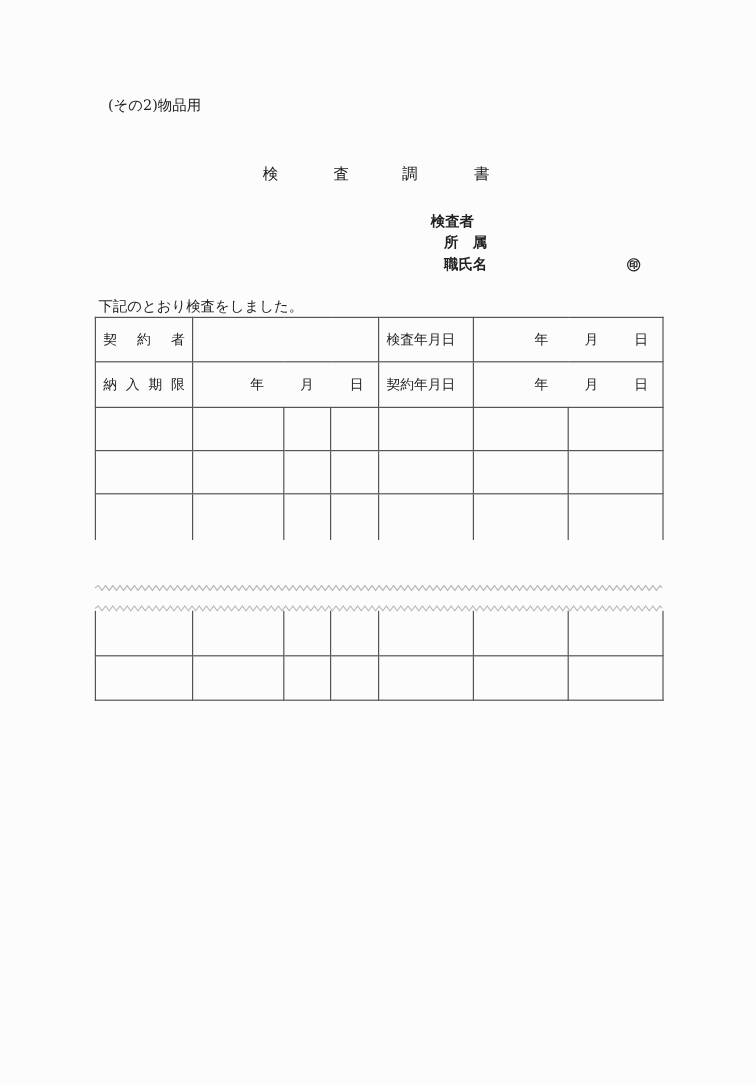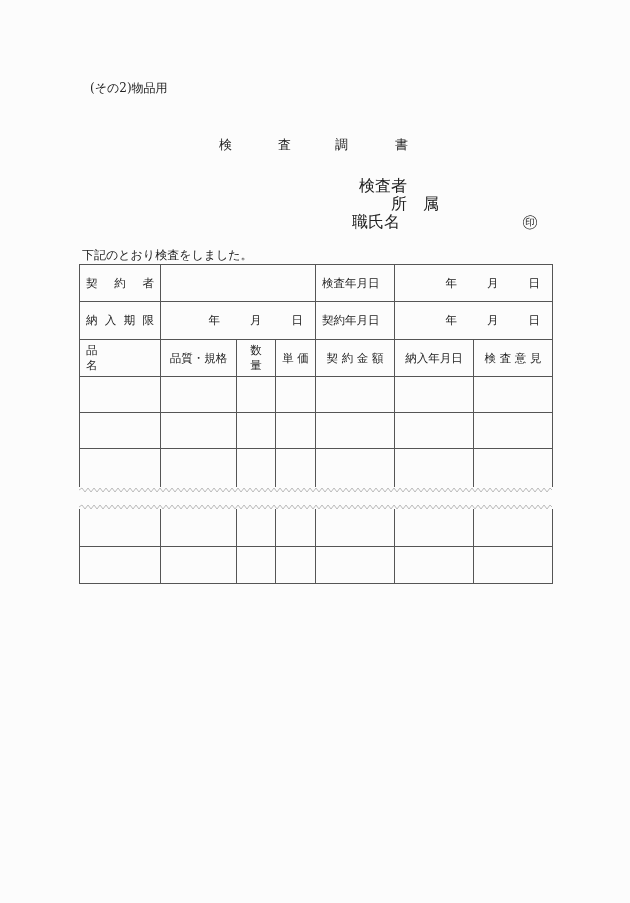--- a/index.html
+++ b/index.html
@@ -3,42 +3,42 @@
 <meta charset="utf-8">
 <style>
   html, body { margin: 0; padding: 0; }
   body {
     width: 630px; height: 903px; background: #fcfcfc; position: relative; overflow: hidden;
     font-family: "DejaVu Serif", "Liberation Serif", serif; color: #222;
   }
   .abs { position: absolute; white-space: nowrap; }
   .subtitle { left: 90px; top: 80px; font-size: 12px; }
   .title { top: 136px; font-size: 13px; }
-  .inspector { font-size: 16px; }
+  .inspector { font-size: 12px; font-weight: bold; }
   .note { left: 82px; top: 247px; font-size: 12px; }
   .grid-table { position: absolute; left: 79px; border-collapse: collapse; table-layout: fixed; font-size: 11.5px; }
   .grid-table td { border: 1px solid #555; padding: 0 6px; height: 36px; box-sizing: border-box; }
   .spread { display: flex; justify-content: space-between; }
   .date-cell { display: flex; justify-content: flex-end; gap: 30px; padding-right: 6px; }
   .center { text-align: center; }
   .wave { position: absolute; left: 79px; width: 473px; height: 6px; }
 </style>
 </head>
 <body>
 
 <div class="abs subtitle">(その2)物品用</div>
 
 <div class="abs title" style="left:219px">検</div>
 <div class="abs title" style="left:278px">査</div>
 <div class="abs title" style="left:335px">調</div>
 <div class="abs title" style="left:395px">書</div>
 
 <div class="abs inspector" style="left:359px; top:176px">検査者</div>
-<div class="abs inspector" style="left:391px; top:194px">所　属</div>
-<div class="abs inspector" style="left:352px; top:212px">職氏名</div>
+<div class="abs inspector" style="left:370px; top:194px">所　属</div>
+<div class="abs inspector" style="left:370px; top:212px">職氏名</div>
 <div class="abs inspector" style="left:522px; top:212px">㊞</div>
 
 <div class="abs note">下記のとおり検査をしました。</div>
 
 <table class="grid-table" style="top:264px; width:473px">
   <colgroup>
       <col style="width:81px">
       <col style="width:76px">
       <col style="width:39px">
       <col style="width:40px">
@@ -82,29 +82,20 @@
           </div>
         </td>
     <td>契約年月日</td>
     <td colspan="2">
           <div class="date-cell">
             <span>年</span>
             <span>月</span>
             <span>日</span>
           </div>
         </td>
-  </tr>
-  <tr style="height:37px">
-    <td>品　　　　名</td>
-    <td class="center">品質・規格</td>
-    <td class="center">数 量</td>
-    <td class="center">単 価</td>
-    <td class="center">契 約 金 額</td>
-    <td class="center">納入年月日</td>
-    <td class="center">検 査 意 見</td>
   </tr>
   <tr>
         <td></td>
         <td></td>
         <td></td>
         <td></td>
         <td></td>
         <td></td>
         <td></td>
       </tr>

